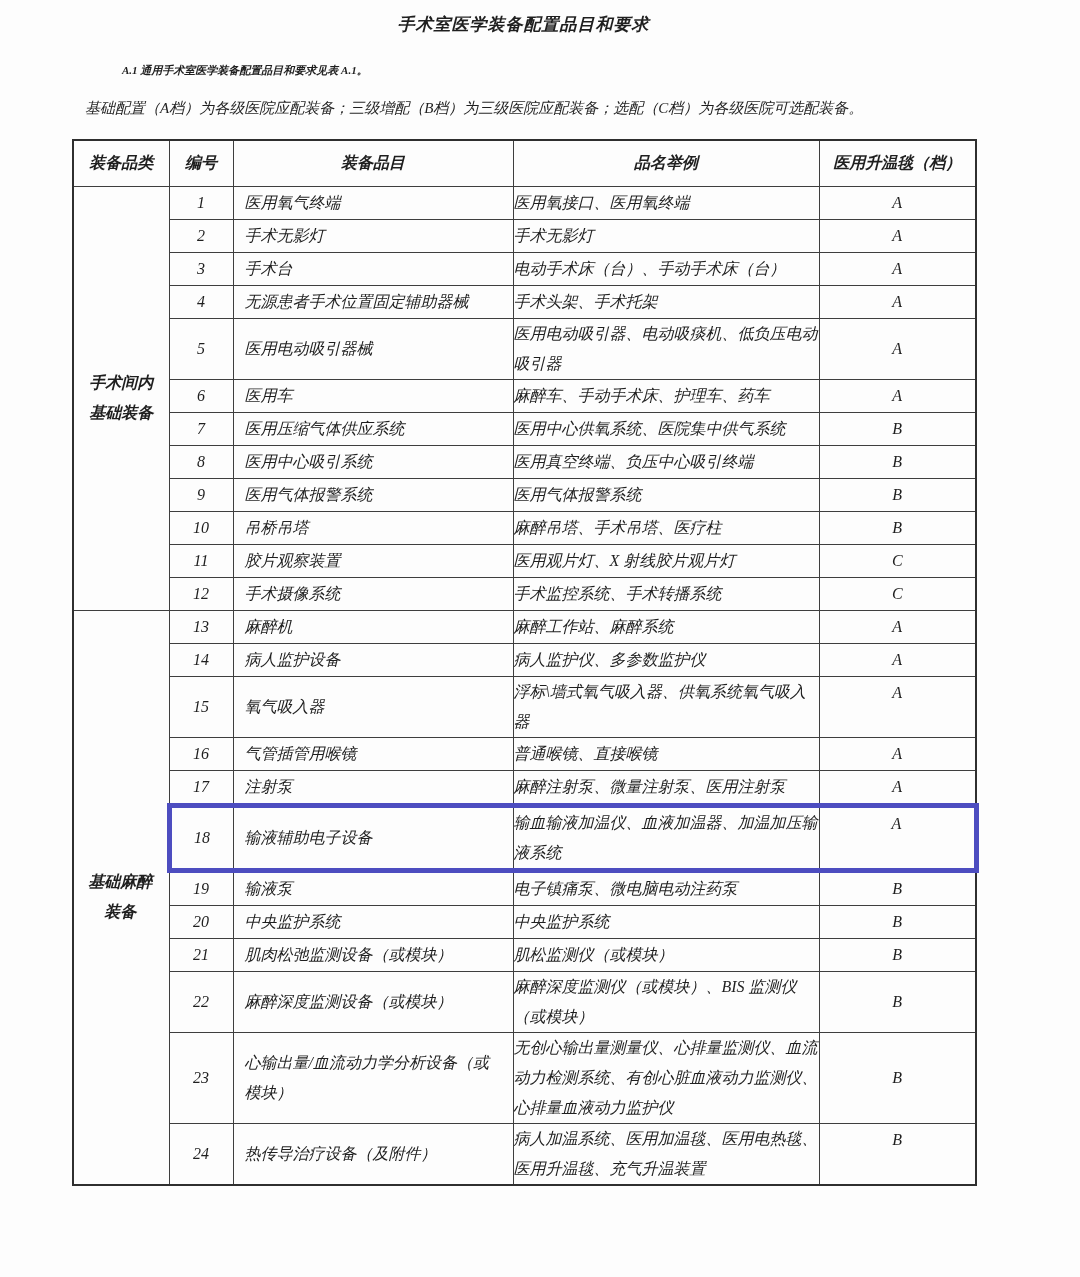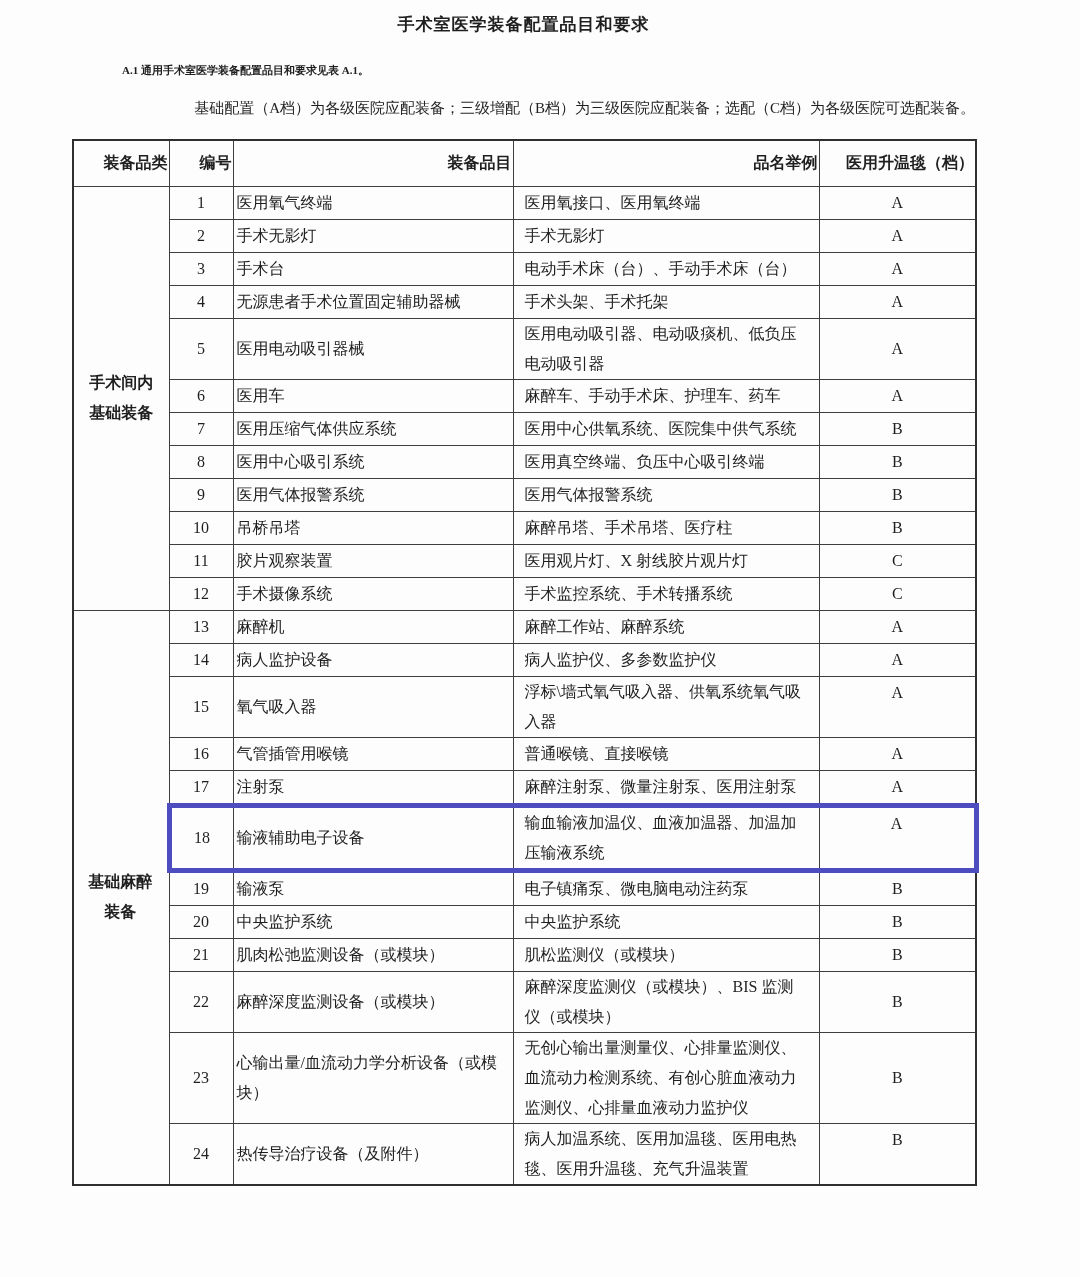--- a/index.html
+++ b/index.html
@@ -10,20 +10,21 @@
     background: #fdfdfd;
     font-family: "Liberation Serif", "DejaVu Serif", serif;
     color: #1f1f1f;
     position: relative;
     overflow: hidden;
   }
   .content {
     margin-left: 72px;
     width: 903px;
     padding-top: 13px;
+    font-style: italic;
   }
   .title {
     margin: 0;
     text-align: center;
     font-size: 17px;
     font-weight: bold;
     letter-spacing: 1px;
   }
   .intro {
     margin: 27px 0 0 0;
@@ -36,55 +37,54 @@
     text-align: center;
     font-size: 16px;
     font-weight: bold;
     letter-spacing: 0.5px;
   }
   .note {
     margin-top: 21px;
     padding-left: 13px;
     font-size: 15px;
     font-weight: normal;
-    text-align: right;
   }
   table.equip {
     margin-top: 21px;
     width: 903px;
     table-layout: fixed;
     border-collapse: collapse;
     border: 2px solid #2f2f2f;
   }
   .equip th, .equip td {
     border: 1px solid #3e3e3e;
     font-size: 16px;
     overflow: hidden;
   }
   .equip thead th {
     height: 46px;
-    text-align: right;
+    text-align: center;
     vertical-align: middle;
     font-weight: bold;
   }
   .equip td {
     line-height: 30px;
     vertical-align: middle;
     font-weight: normal;
   }
   td.cat {
     text-align: center;
     font-weight: bold;
     padding: 0 14px;
     line-height: 30px;
     margin-top: 8px;
   }
   td.no { text-align: center; }
-  td.item { padding: 0 3px; text-align: left; }
-  td.ex { padding: 0 11px; text-align: left; }
+  td.item { padding: 0 11px; text-align: left; }
+  td.ex { padding: 0 0; text-align: left; }
   td.grade { text-align: center; }
   td.grade.top { vertical-align: top; }
   tr.hl td { border-top: 5px solid var(--hl, #4d4dc0); border-bottom: 5px solid var(--hl, #4d4dc0); }
   tr.hl td.no { border-left: 5px solid var(--hl, #4d4dc0); }
   tr.hl td.grade { border-right: 5px solid var(--hl, #4d4dc0); }
   col.c-cat { width: 96px; }
   col.c-no { width: 64px; }
   col.c-item { width: 280px; }
   col.c-ex { width: 306px; }
   col.c-grade { width: 157px; }

